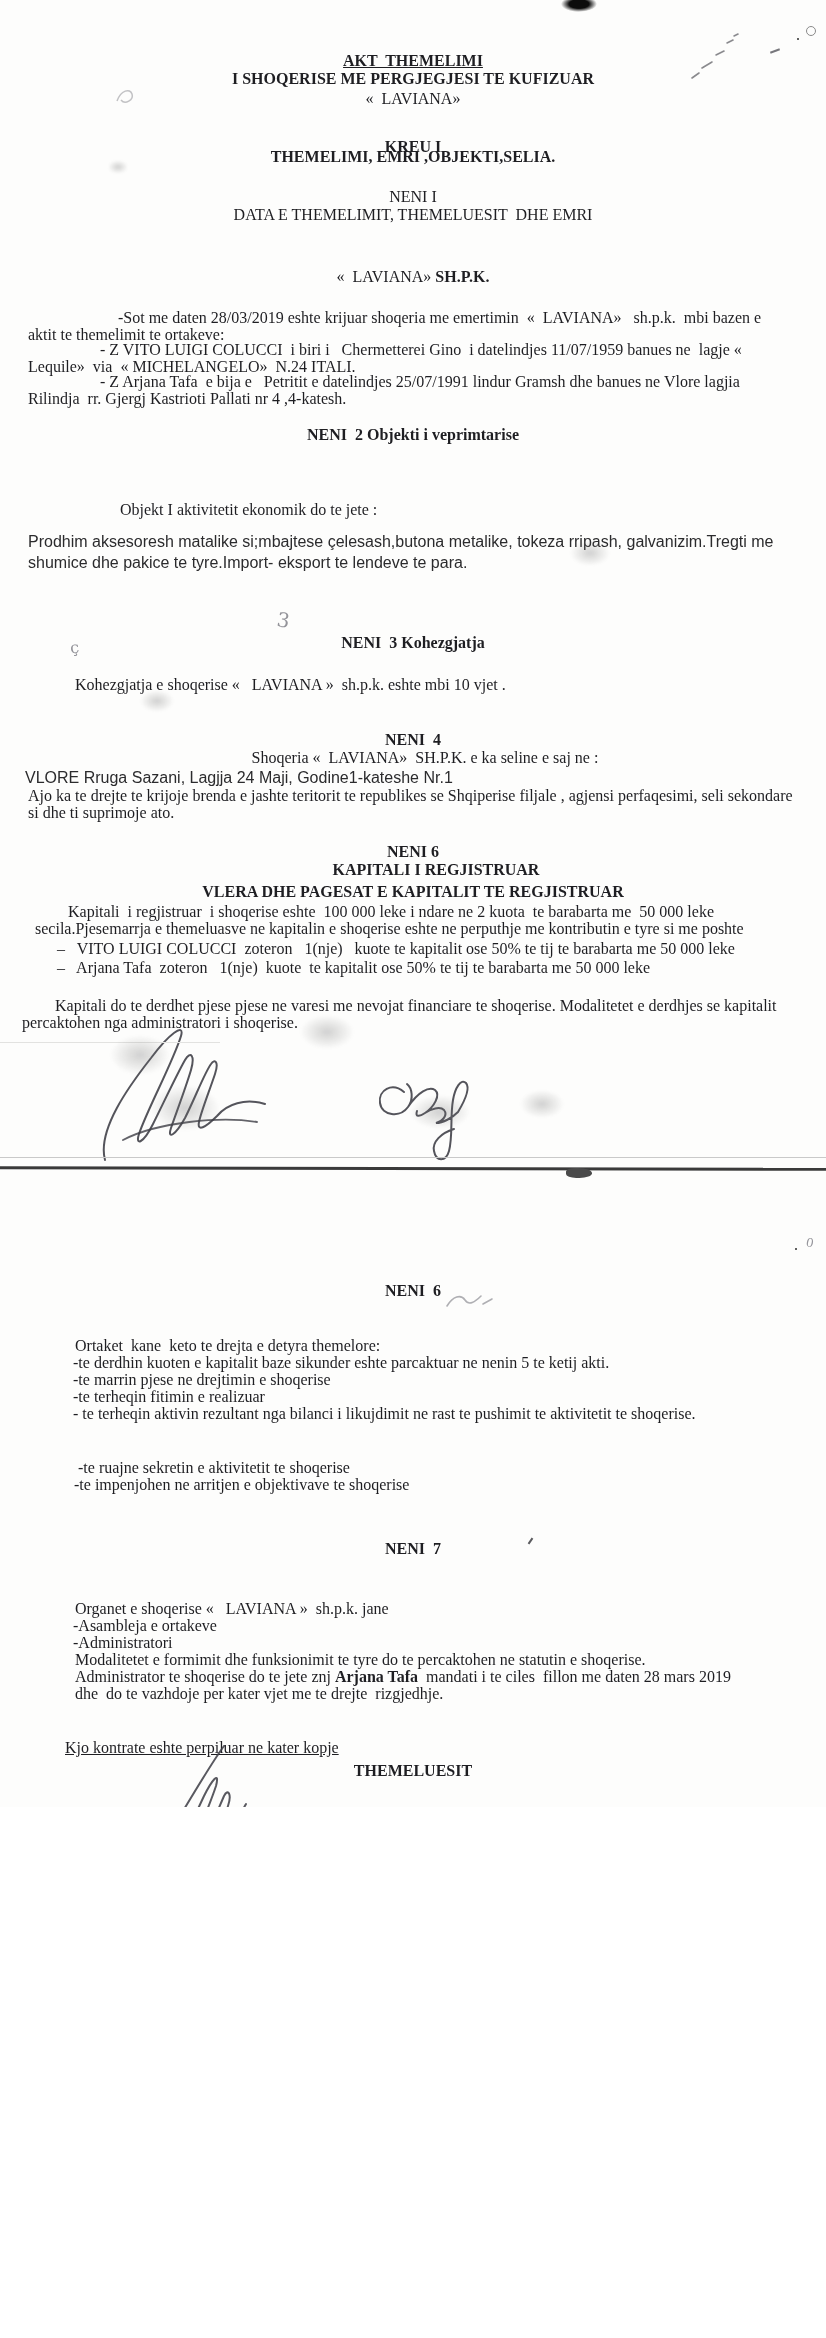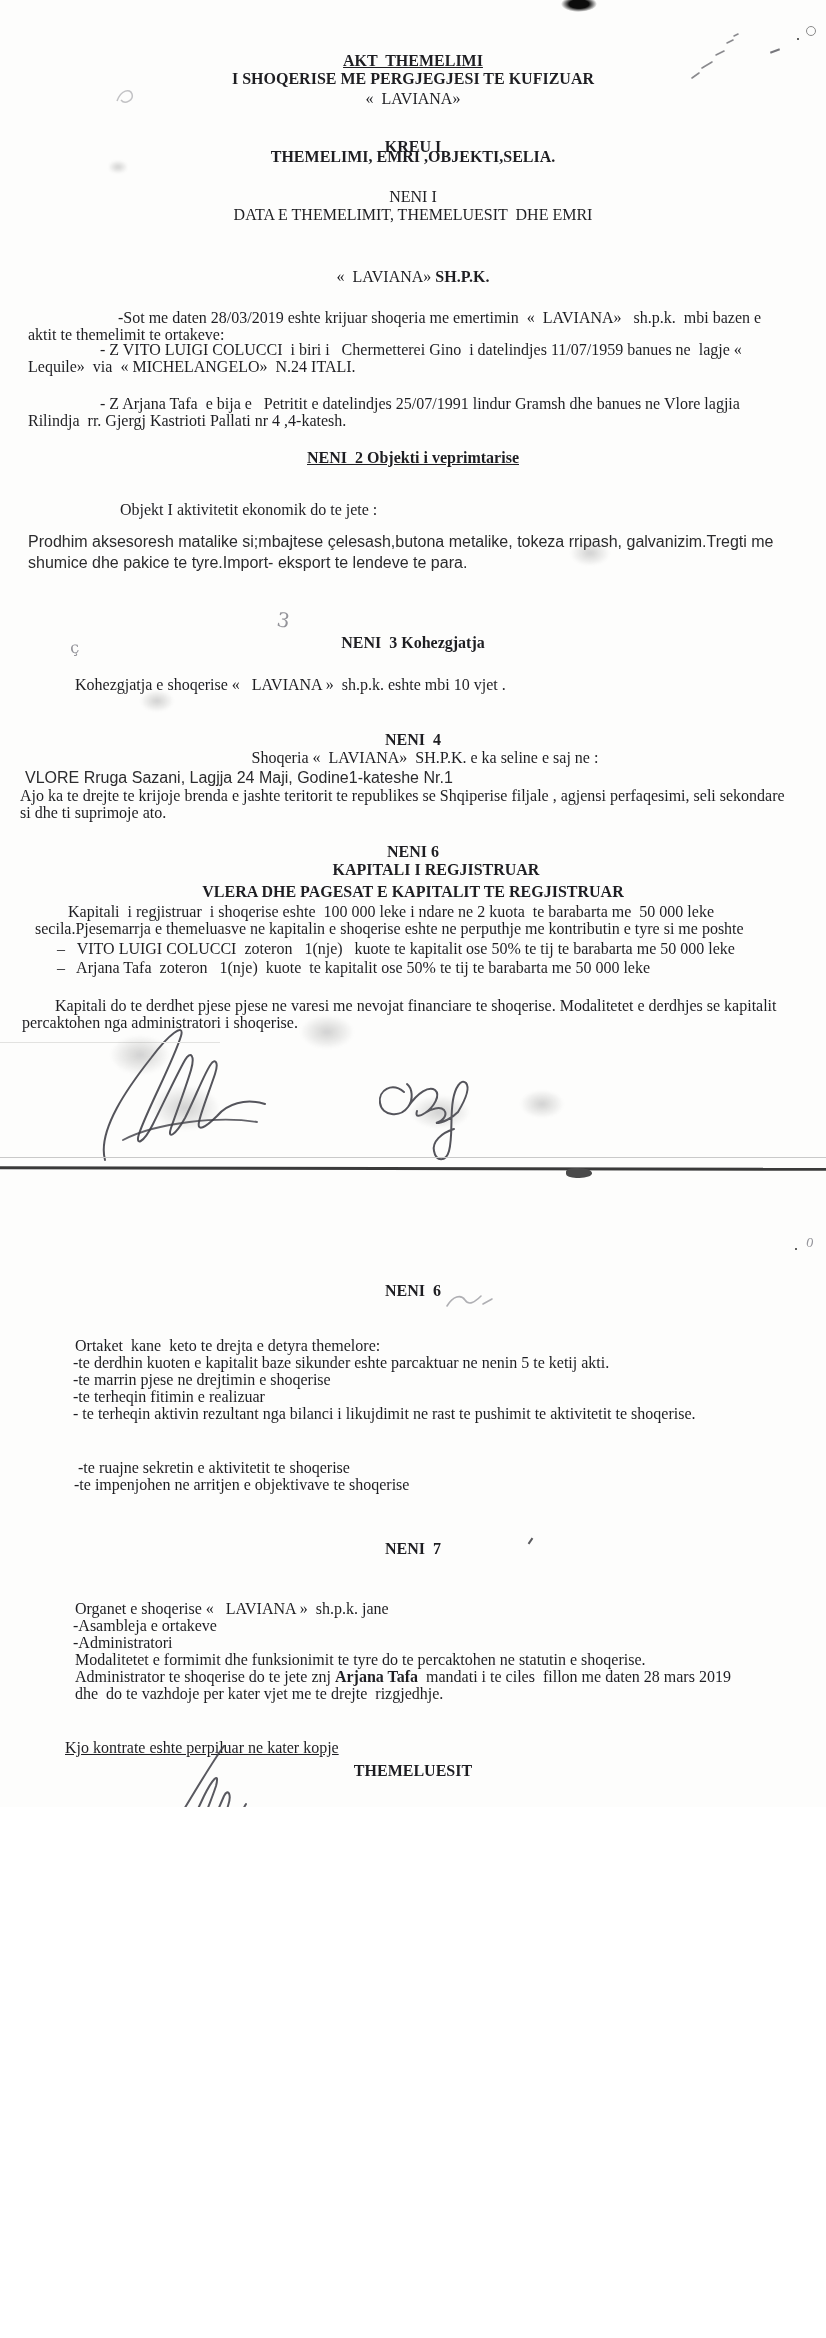--- a/index.html
+++ b/index.html
@@ -34,33 +34,33 @@
     <div class="l c b" style="top:138px;">KREU I</div>
     <div class="l c b" style="top:148px;">THEMELIMI, EMRI ,OBJEKTI,SELIA.</div>
 
     <div class="l c" style="top:188px;">NENI I</div>
     <div class="l c" style="top:206px;">DATA E THEMELIMIT, THEMELUESIT  DHE EMRI</div>
 
     <div class="l c" style="top:268px;"><span>«  LAVIANA»</span><span class="b"> SH.P.K.</span></div>
 
     <div class="l" style="top:309px;left:28px;width:756px;text-indent:90px;">-Sot me daten 28/03/2019 eshte krijuar shoqeria me emertimin  «  LAVIANA»   sh.p.k.  mbi bazen e aktit te themelimit te ortakeve:</div>
     <div class="l" style="top:341px;left:28px;width:756px;text-indent:72px;">- Z VITO LUIGI COLUCCI  i biri i   Chermetterei Gino  i datelindjes 11/07/1959 banues ne  lagje «  Lequile»  via  « MICHELANGELO»  N.24 ITALI.</div>
-    <div class="l" style="top:395px;left:28px;width:760px;text-indent:72px;">- Z Arjana Tafa  e bija e   Petritit e datelindjes 25/07/1991 lindur Gramsh dhe banues ne Vlore lagjia Rilindja  rr. Gjergj Kastrioti Pallati nr 4 ,4-katesh.</div>
+    <div class="l" style="top:373px;left:28px;width:760px;text-indent:72px;">- Z Arjana Tafa  e bija e   Petritit e datelindjes 25/07/1991 lindur Gramsh dhe banues ne Vlore lagjia Rilindja  rr. Gjergj Kastrioti Pallati nr 4 ,4-katesh.</div>
 
-    <div class="l c b" style="top:449px;text-decoration:underline;">NENI  2 Objekti i veprimtarise</div>
+    <div class="l c b" style="top:426px;">NENI  2 Objekti i veprimtarise</div>
     <div class="l one" style="top:501px;left:120px;">Objekt I aktivitetit ekonomik do te jete :</div>
     <div class="l sans" style="top:531px;left:28px;width:760px;">Prodhim aksesoresh matalike si;mbajtese çelesash,butona metalike, tokeza rripash, galvanizim.Tregti me shumice dhe pakice te tyre.Import- eksport te lendeve te para.</div>
 
     <div class="l c b" style="top:634px;">NENI  3 Kohezgjatja</div>
     <div class="l one" style="top:676px;left:75px;">Kohezgjatja e shoqerise «   LAVIANA »  sh.p.k. eshte mbi 10 vjet .</div>
 
     <div class="l c b" style="top:731px;">NENI  4</div>
     <div class="l c" style="top:749px;padding-left:12px;">Shoqeria «  LAVIANA»  SH.P.K. e ka seline e saj ne :</div>
     <div class="l sans one" style="top:767px;left:25px;">VLORE Rruga Sazani, Lagjja 24 Maji, Godine1-kateshe Nr.1</div>
-    <div class="l" style="top:787px;left:20px;width:766px;">Ajo ka te drejte te krijoje brenda e jashte teritorit te republikes se Shqiperise filjale , agjensi perfaqesimi, seli sekondare si dhe ti suprimoje ato.</div>
+    <div class="l" style="top:787px;left:28px;width:766px;">Ajo ka te drejte te krijoje brenda e jashte teritorit te republikes se Shqiperise filjale , agjensi perfaqesimi, seli sekondare si dhe ti suprimoje ato.</div>
 
     <div class="l c b" style="top:843px;">NENI 6</div>
     <div class="l c b" style="top:861px;margin-left:23px;">KAPITALI I REGJISTRUAR</div>
     <div class="l c b" style="top:883px;">VLERA DHE PAGESAT E KAPITALIT TE REGJISTRUAR</div>
     <div class="l" style="top:903px;left:35px;width:756px;text-indent:33px;">Kapitali  i regjistruar  i shoqerise eshte  100 000 leke i ndare ne 2 kuota  te barabarta me  50 000 leke secila.Pjesemarrja e themeluasve ne kapitalin e shoqerise eshte ne perputhje me kontributin e tyre si me poshte</div>
     <div class="l one" style="top:940px;left:57px;">–   VITO LUIGI COLUCCI  zoteron   1(nje)   kuote te kapitalit ose 50% te tij te barabarta me 50 000 leke</div>
     <div class="l one" style="top:959px;left:57px;">–   Arjana Tafa  zoteron   1(nje)  kuote  te kapitalit ose 50% te tij te barabarta me 50 000 leke</div>
     <div class="l" style="top:997px;left:22px;width:762px;text-indent:33px;">Kapitali do te derdhet pjese pjese ne varesi me nevojat financiare te shoqerise. Modalitetet e derdhjes se kapitalit percaktohen nga administratori i shoqerise.</div>
 
     <div class="sig" style="position:absolute;left:95px;top:1022px;">

